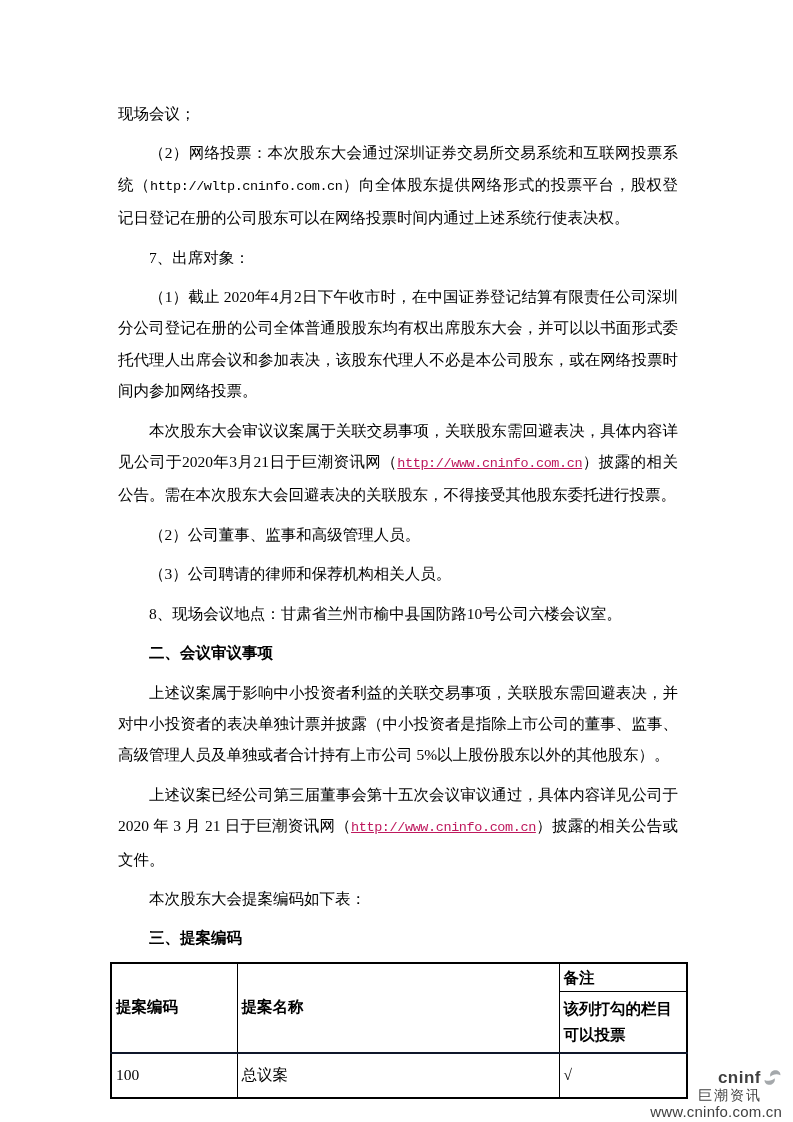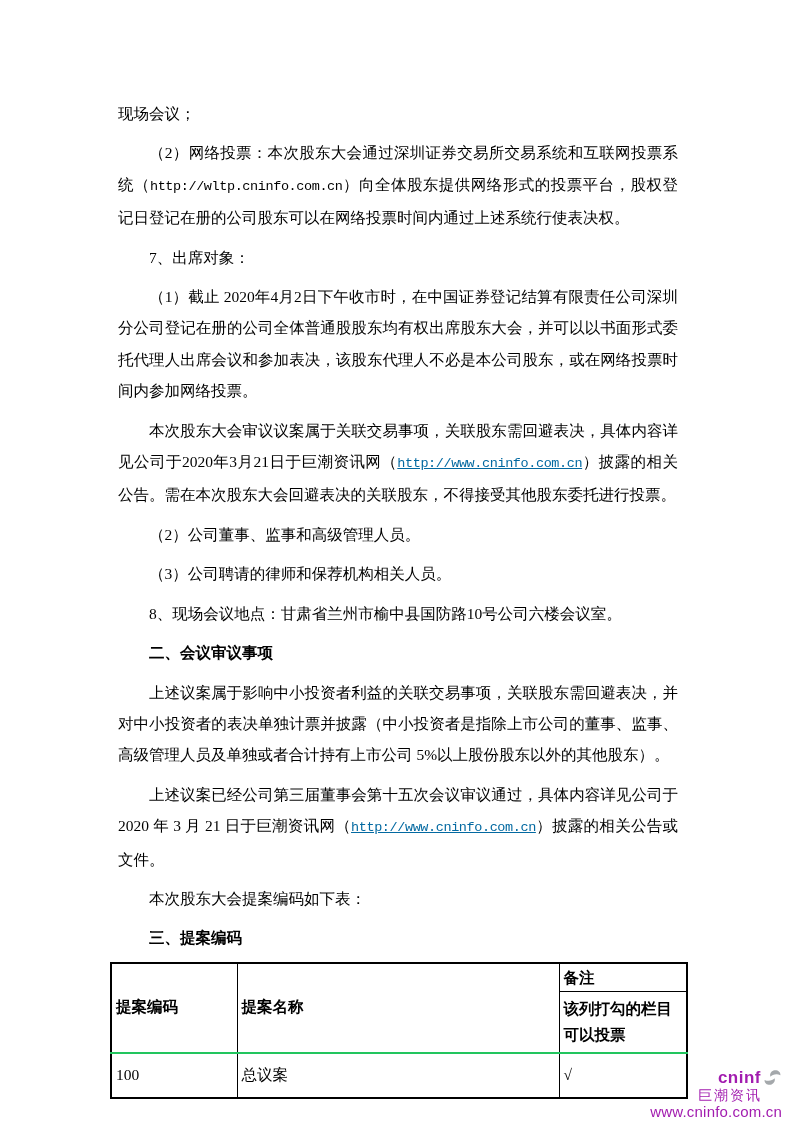--- a/index.html
+++ b/index.html
@@ -24,45 +24,45 @@
     word-break: break-all;
   }
   p.indent { text-indent: 31px; }
   p.bold { font-weight: bold; }
   .url {
     font-family: "Liberation Mono", monospace;
     font-size: 13.5px;
     letter-spacing: -0.4px;
   }
   a.doc-link {
-    color: #0369a1;
+    color: #be185d;
     text-decoration: underline;
     cursor: pointer;
   }
   table.proposal {
     width: 576px;
     border-collapse: collapse;
     margin-top: 7px;
     table-layout: fixed;
   }
   table.proposal { border: 2px solid #000; }
   table.proposal td {
     border: 1px solid #000;
     vertical-align: middle;
     font-size: 15.5px;
     padding: 1px 4px;
   }
   td.th { font-weight: bold; }
   td.note-top { height: 25px; line-height: 23px; }
   td.note-sub { height: 58px; line-height: 26px; margin-top: 43px; }
-  tr.data-row td { height: 41px; border-top: 2px solid #22c55e; }
+  tr.data-row td { height: 41px; border-top: 2px solid #0f172a; }
   .logo {
     position: absolute;
     right: 11px; top: 1068px;
-    color: #a21caf;
+    color: #404040;
     font-family: "Liberation Sans", sans-serif;
     text-align: right;
     line-height: 1;
   }
   .logo-top {
     display: flex;
     align-items: center;
     justify-content: flex-end;
     gap: 2px;
   }

